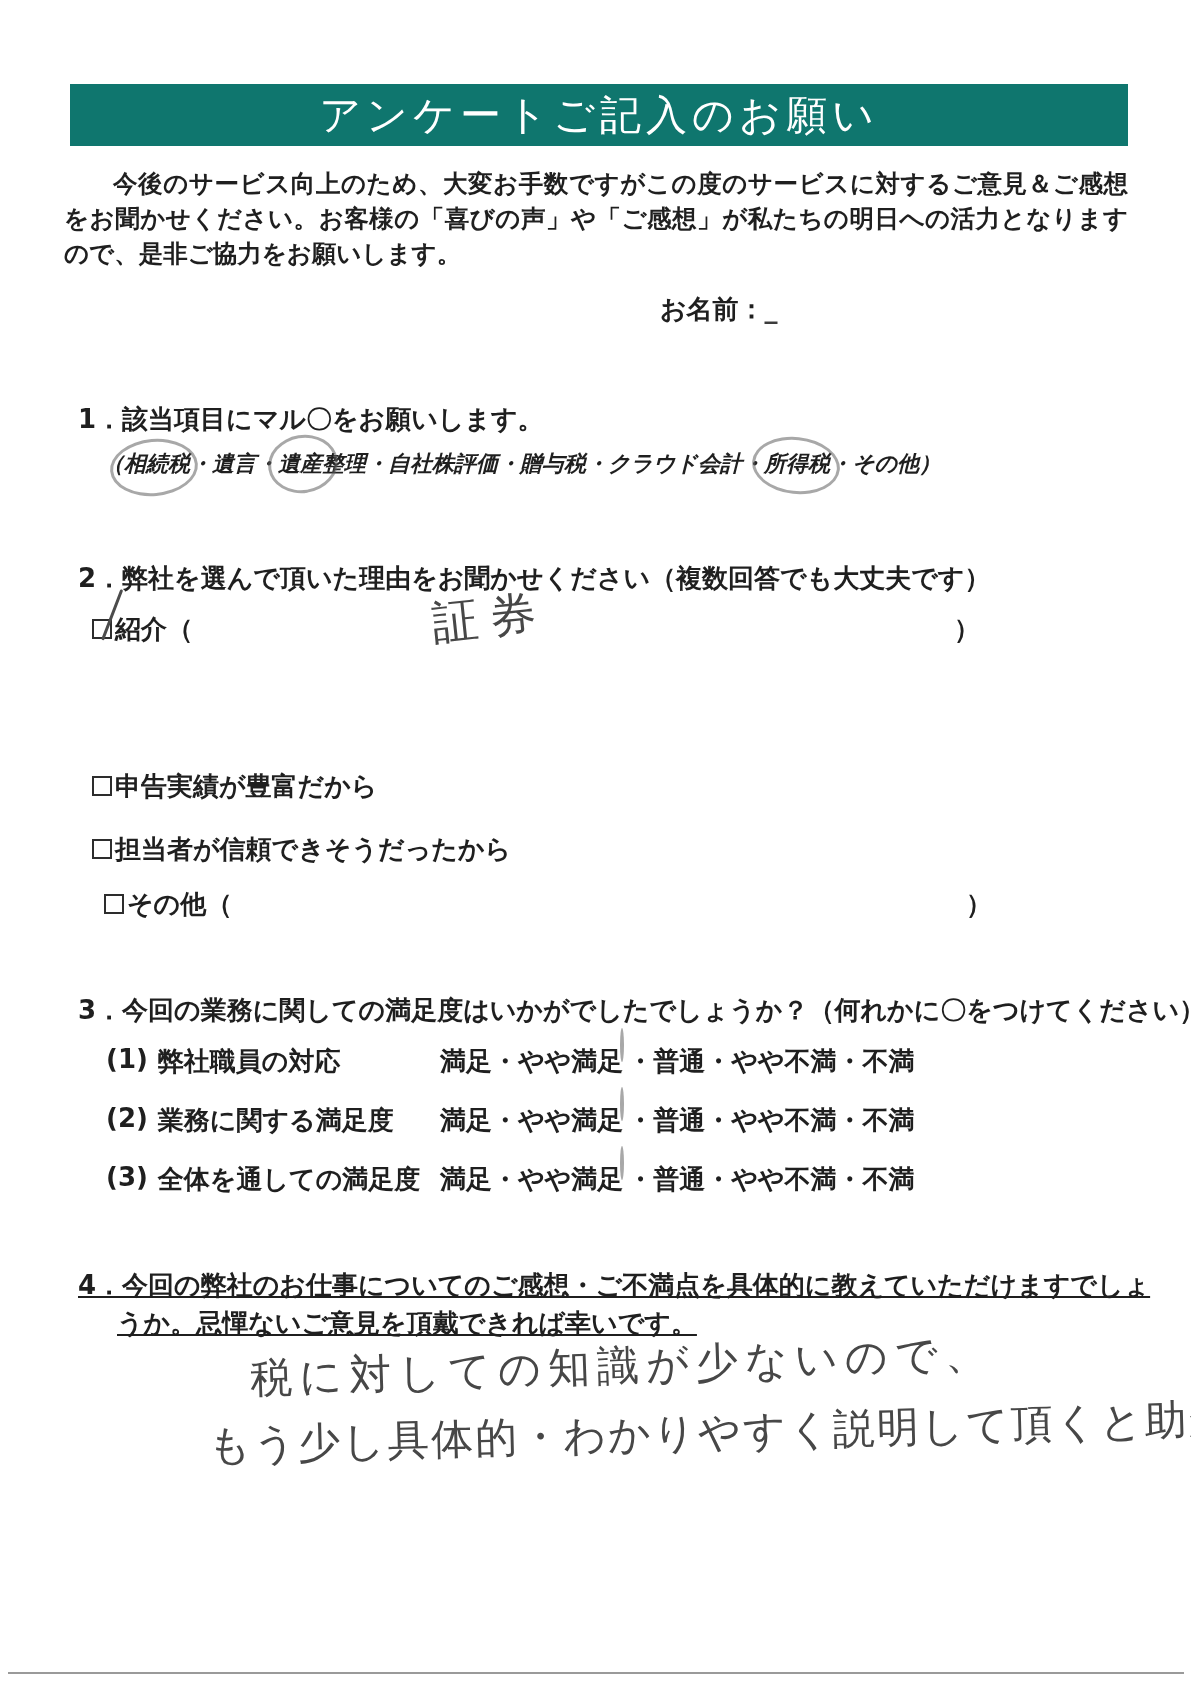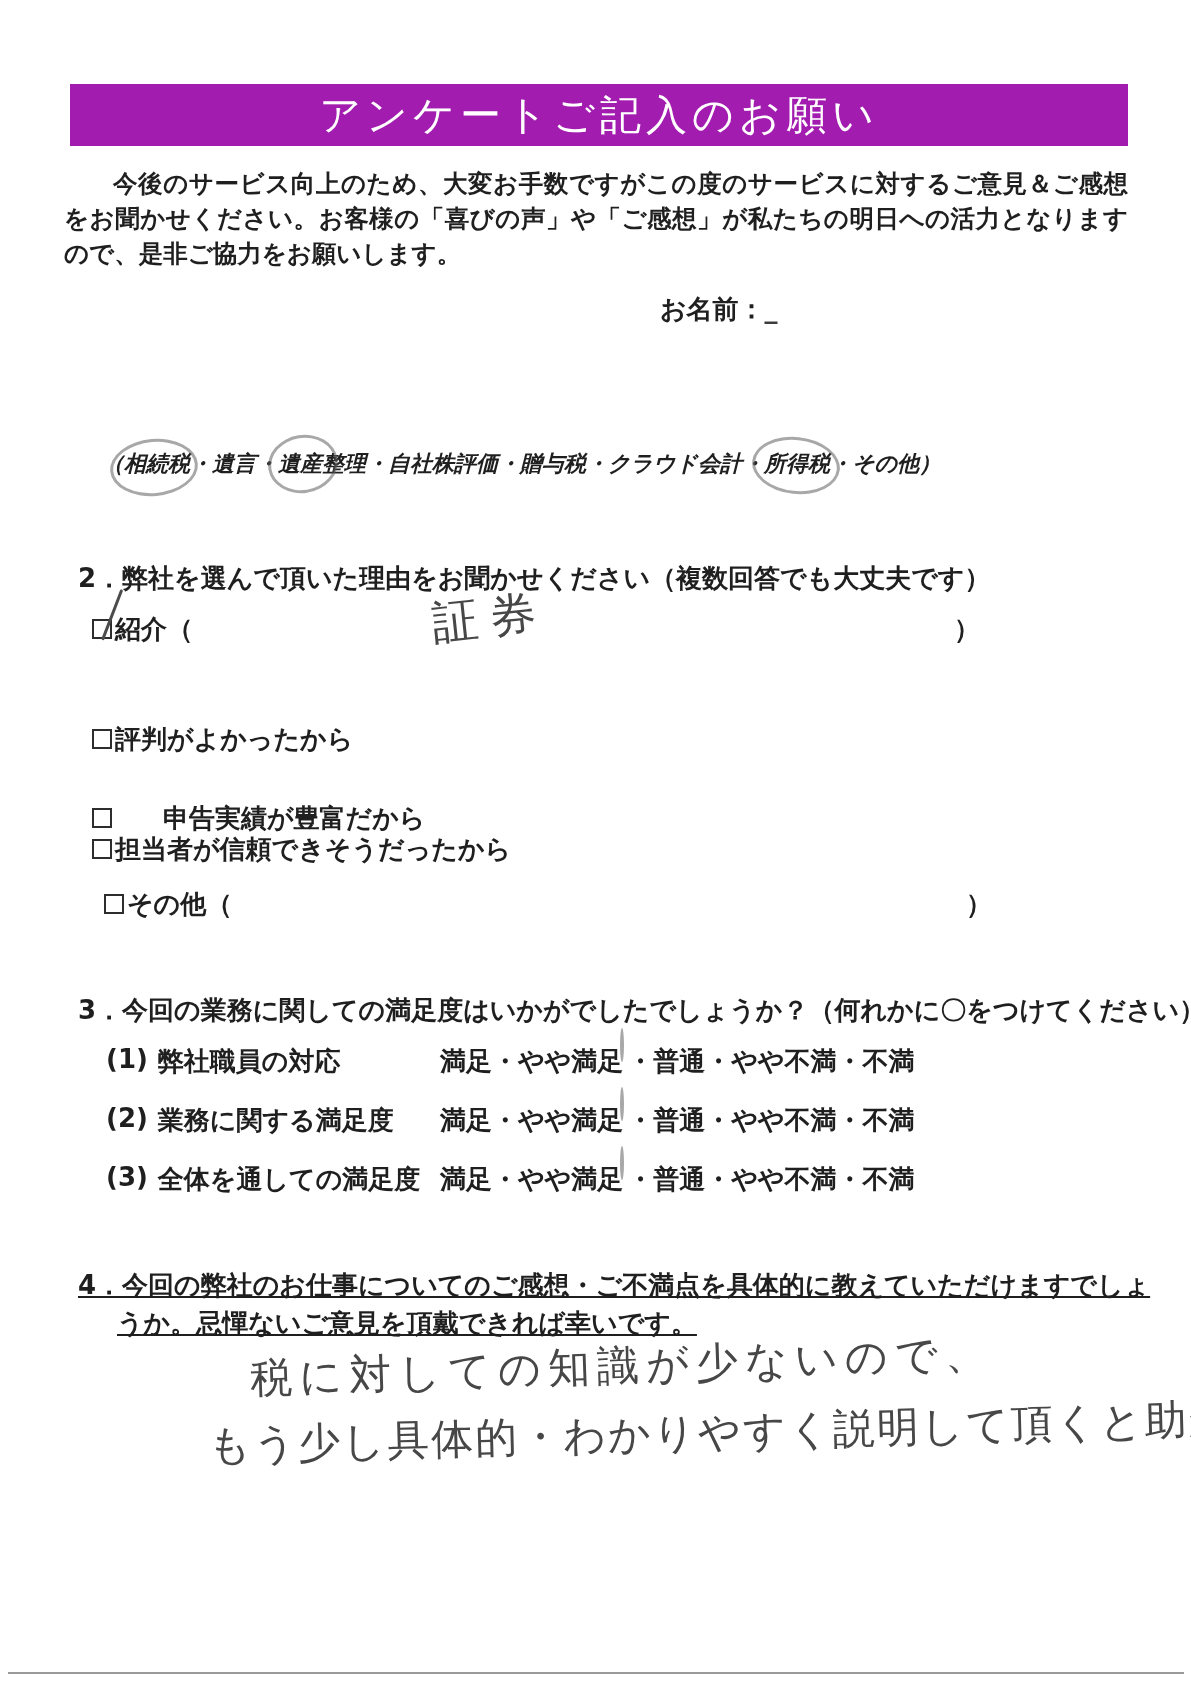--- a/index.html
+++ b/index.html
@@ -4,21 +4,21 @@
 <style>
   html,body { margin:0; padding:0; background:#ffffff; }
   .page {
     position:relative; width:1191px; height:1684px; background:#ffffff;
     font-family:"DejaVu Sans","Liberation Sans",sans-serif;
     color:#1f1f1f; overflow:hidden;
   }
   
   .banner {
     position:absolute; left:70px; top:84px; width:1058px; height:62px;
-    background:#a21caf; display:flex; align-items:center; justify-content:center;
+    background:#0f766e; display:flex; align-items:center; justify-content:center;
   }
   .banner-title {
     font-family:"DejaVu Serif","Liberation Serif",serif;
     color:#ffffff; font-size:41px; letter-spacing:5px; font-weight:500; white-space:nowrap;
   }
   
   .intro {
     position:absolute; left:64px; top:166px; width:1064px;
     font-size:24.5px; line-height:35px; font-weight:600; text-indent:2em;
     text-align:justify;
@@ -98,43 +98,40 @@
   <div class="banner">
     <div class="banner-title">アンケートご記入のお願い</div>
   </div>
 
   <div class="intro">今後のサービス向上のため、大変お手数ですがこの度のサービスに対するご意見＆ご感想をお聞かせください。お客様の「喜びの声」や「ご感想」が私たちの明日への活力となりますので、是非ご協力をお願いします。</div>
 
   <div class="name-row">
     <span>お名前：</span><span class="underscore-mark">_</span>
   </div>
 
+  <div class="q-title" style="top:402px;">1．該当項目にマル〇をお願いします。</div>
   <div class="q1-options">
     <span>（</span><span class="opt"><span>相続税</span><span class="mark m-q1a"></span></span><span>・</span><span class="opt">遺言</span><span>・</span><span class="opt"><span>遺産整理</span><span class="mark m-q1b"></span></span><span>・</span><span class="opt">自社株評価</span><span>・</span><span class="opt">贈与税</span><span>・</span><span class="opt">クラウド会計</span><span>・</span><span class="opt"><span>所得税</span><span class="mark m-q1c"></span></span><span>・</span><span class="opt">その他</span><span>）</span>
   </div>
 
   <div class="q-title" style="top:561px;">2．弊社を選んで頂いた理由をお聞かせください（複数回答でも大丈夫です）</div>
 
   <div class="q2-row has-paren" style="top:613px;align-items:center;">
     <span class="checkbox">
         <span class="tick"></span>
       </span>
     <span>紹介（</span>
     <span class="writein"></span>
     <span>）</span>
     <span class="hand hand-note">証券</span>
   </div>
 
 
-  <div class="q2-row" style="top:723px;">
-    <span class="checkbox"></span>
-    <span>評判がよかったから</span>
-  </div>
 
-  <div class="q2-row" style="top:802px;gap:48px;">
+  <div class="q2-row" style="top:770px;">
     <span class="checkbox"></span>
     <span>申告実績が豊富だから</span>
   </div>
 
   <div class="q2-row" style="top:833px;">
     <span class="checkbox"></span>
     <span>担当者が信頼できそうだったから</span>
   </div>
 
   <div class="q2-row has-paren" style="top:888px;margin-left:12px;">

